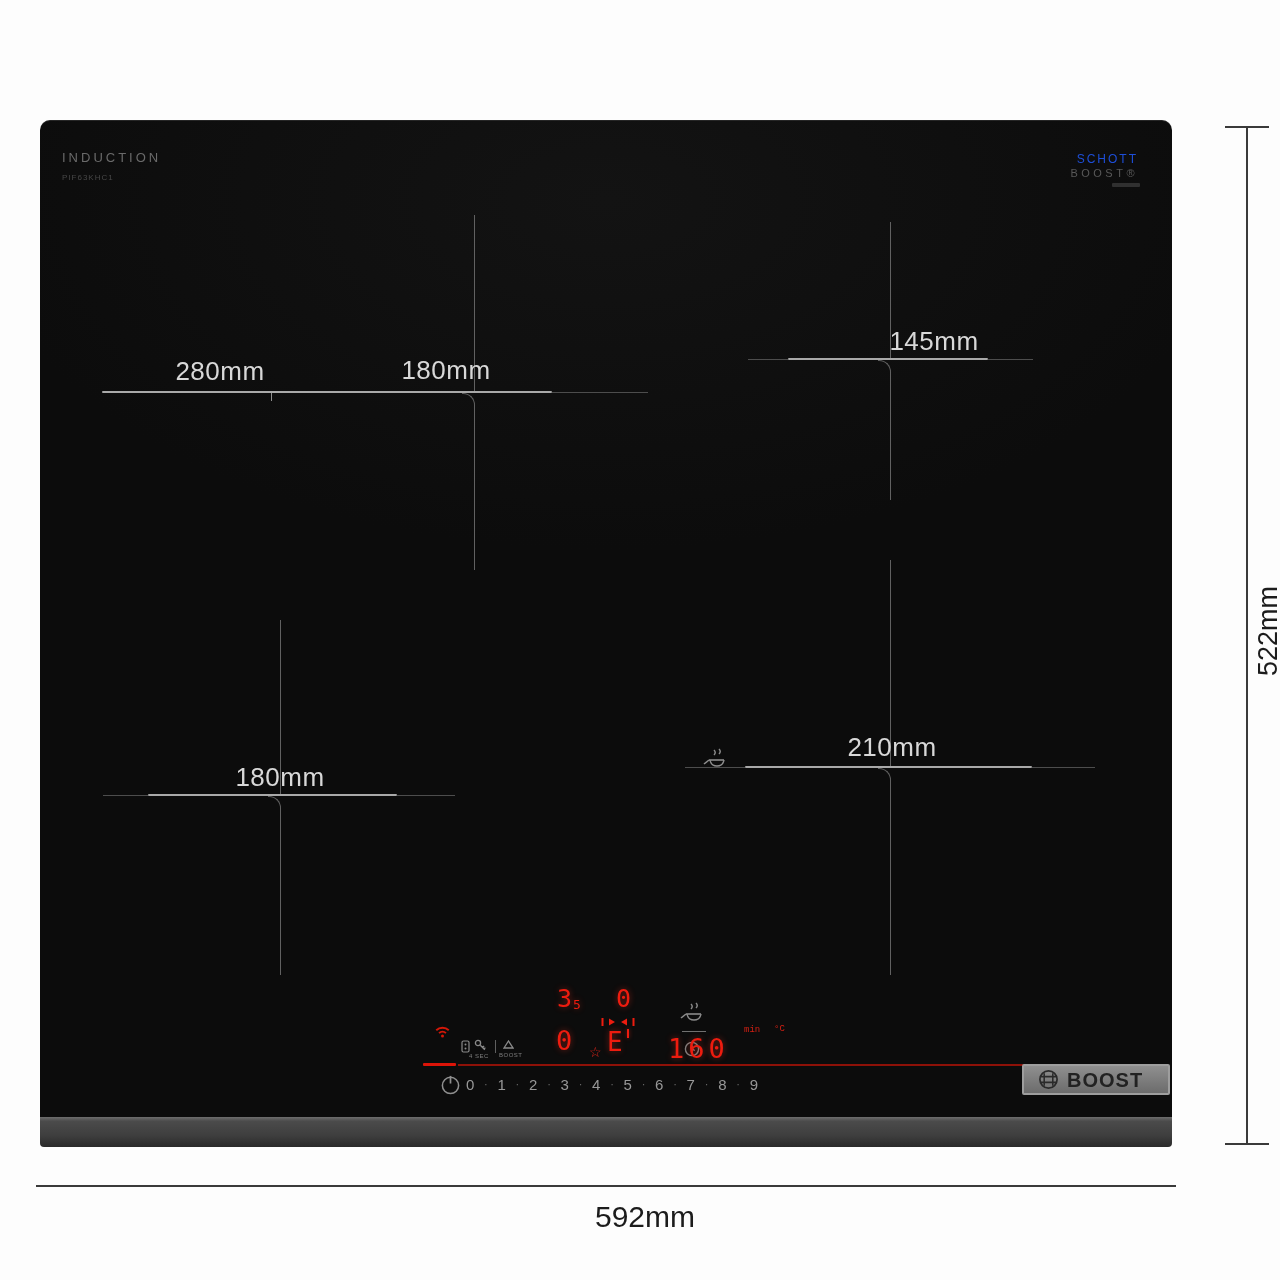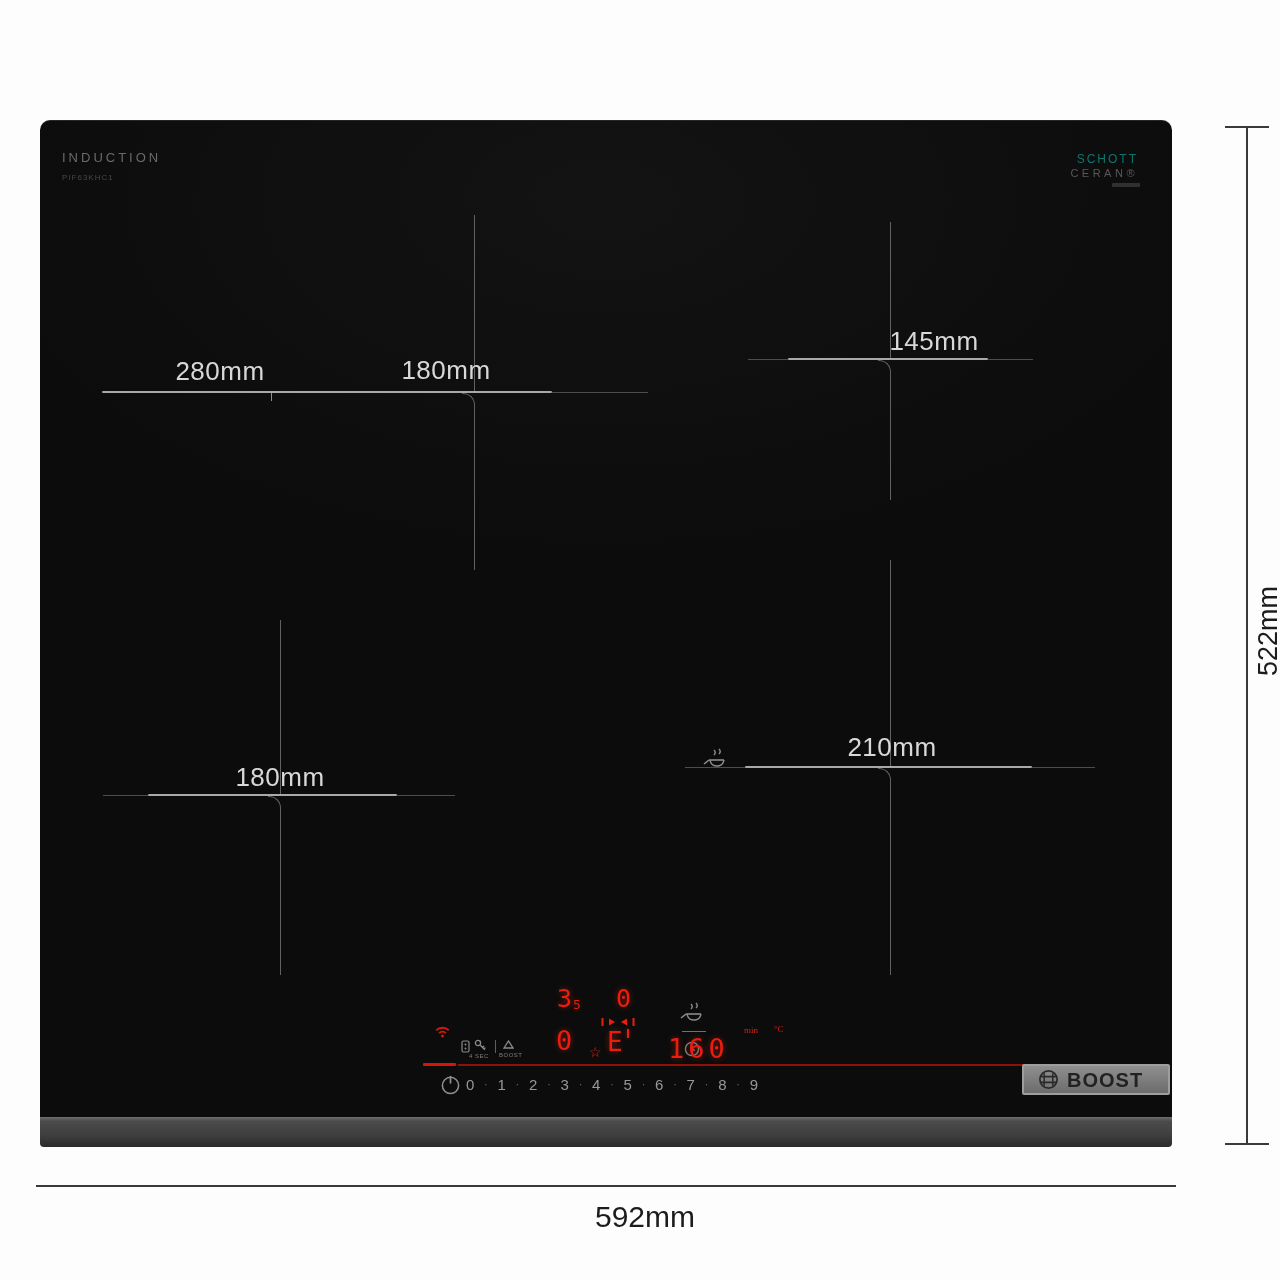--- a/index.html
+++ b/index.html
@@ -20,27 +20,27 @@
   .tick{position:absolute;width:1px;height:8px;background:#8f8f8f;}
   .arc{position:absolute;width:12px;height:12px;border-top:1px solid #616161;
        border-right:1px solid #616161;border-top-right-radius:12px;}
   .zlabel{position:absolute;transform:translate(-50%,-50%);font-size:26px;color:#d8d8d8;
           letter-spacing:.5px;white-space:nowrap;font-weight:400;}
   
   .print{position:absolute;color:#6a6a6a;}
   #induction-label{left:62px;top:150px;font-size:13px;letter-spacing:3px;}
   #model-code{left:62px;top:173px;font-size:8px;letter-spacing:1px;color:#474747;}
   #schott{right:142px;top:153px;text-align:right;line-height:1.15;}
-  #schott .l1{font-size:12px;letter-spacing:2px;color:#0f766e;}
+  #schott .l1{font-size:12px;letter-spacing:2px;color:#1d4ed8;}
   #schott .l2{font-size:11px;letter-spacing:3.5px;color:#585858;}
   #schott-sub{position:absolute;left:1112px;top:183px;width:28px;height:4px;background:#303030;border-radius:1px;}
   
   .led{font-family:"DejaVu Sans Mono",monospace;color:#ed1c0f;line-height:1;
        text-shadow:0 0 6px rgba(255,50,30,.45);position:absolute;}
-  .ledsmall{font-family:Liberation Serif, serif;color:#d42013;position:absolute;line-height:1;}
+  .ledsmall{font-family:Liberation Mono, monospace;color:#d42013;position:absolute;line-height:1;}
   .graytxt{position:absolute;color:#7e7e7e;font-size:6px;letter-spacing:.5px;line-height:1;}
   .lvlrow{position:absolute;left:466px;top:1075px;width:292px;height:18px;display:flex;
           justify-content:space-between;align-items:center;}
   .lvl{color:#989898;font-size:15px;line-height:1;}
   .sep{color:#6c6c6c;font-size:11px;line-height:1;}
   #redline-bright{position:absolute;left:423px;top:1063px;width:33px;height:3px;background:#dc1408;border-radius:1px;}
   #redline-dim{position:absolute;left:458px;top:1064px;width:577px;height:2px;background:#8e1108;}
   
   #badge{position:absolute;left:1022px;top:1064px;width:148px;height:31px;
          background:linear-gradient(180deg,#8f8f8f,#6c6c6c);
@@ -56,21 +56,21 @@
 
 <div id="stage">
 
   <div id="glass"></div>
   <div id="trim"></div>
 
   <div id="induction-label" class="print">INDUCTION</div>
   <div id="model-code" class="print">PIF63KHC1</div>
   <div id="schott" class="print">
     <div class="l1">SCHOTT</div>
-    <div class="l2">CERAN®</div>
+    <div class="l2">BOOST®</div>
   </div>
   <div id="schott-sub"></div>
 
   <div class="vline" style="left:474px;top:215px;height:177px;"></div>
   <div class="hbright" style="left:102px;top:391px;width:450px;"></div>
   <div class="hdim" style="left:552px;top:392px;width:96px;"></div>
   <div class="tick" style="left:271px;top:393px;"></div>
   <div class="arc" style="left:462px;top:393px;"></div>
   <div class="vline" style="left:474px;top:405px;height:165px;"></div>
   <div class="zlabel" style="left:220px;top:371px;">280mm</div>

